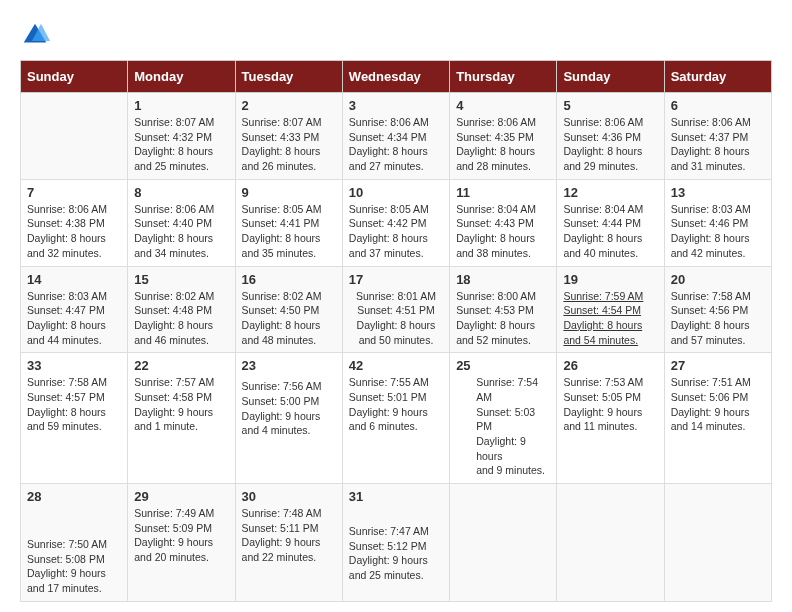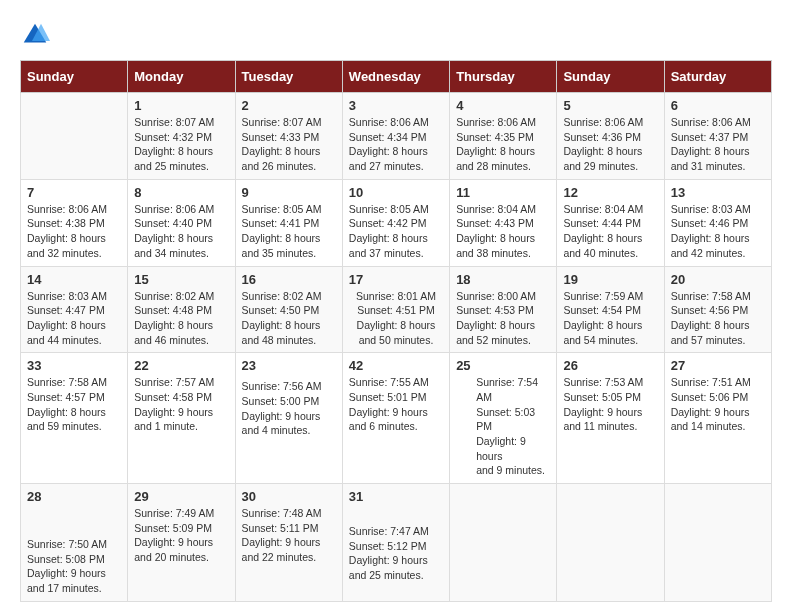--- a/index.html
+++ b/index.html
@@ -246,21 +246,21 @@
         </td>
         <td>
           <span class="day-number">18</span>
           <div class="day-info" style="white-space: pre-line;">Sunrise: 8:00 AM
 Sunset: 4:53 PM
 Daylight: 8 hours
 and 52 minutes.</div>
         </td>
         <td>
           <span class="day-number">19</span>
-          <div class="day-info" style="white-space: pre-line;">Sunrise: 7:59 AM
+          <div class="day-info" style="white-space: pre-line; text-decoration: underline;">Sunrise: 7:59 AM
 Sunset: 4:54 PM
 Daylight: 8 hours
 and 54 minutes.</div>
         </td>
         <td>
           <span class="day-number">20</span>
           <div class="day-info" style="white-space: pre-line;">Sunrise: 7:58 AM
 Sunset: 4:56 PM
 Daylight: 8 hours
 and 57 minutes.</div>

